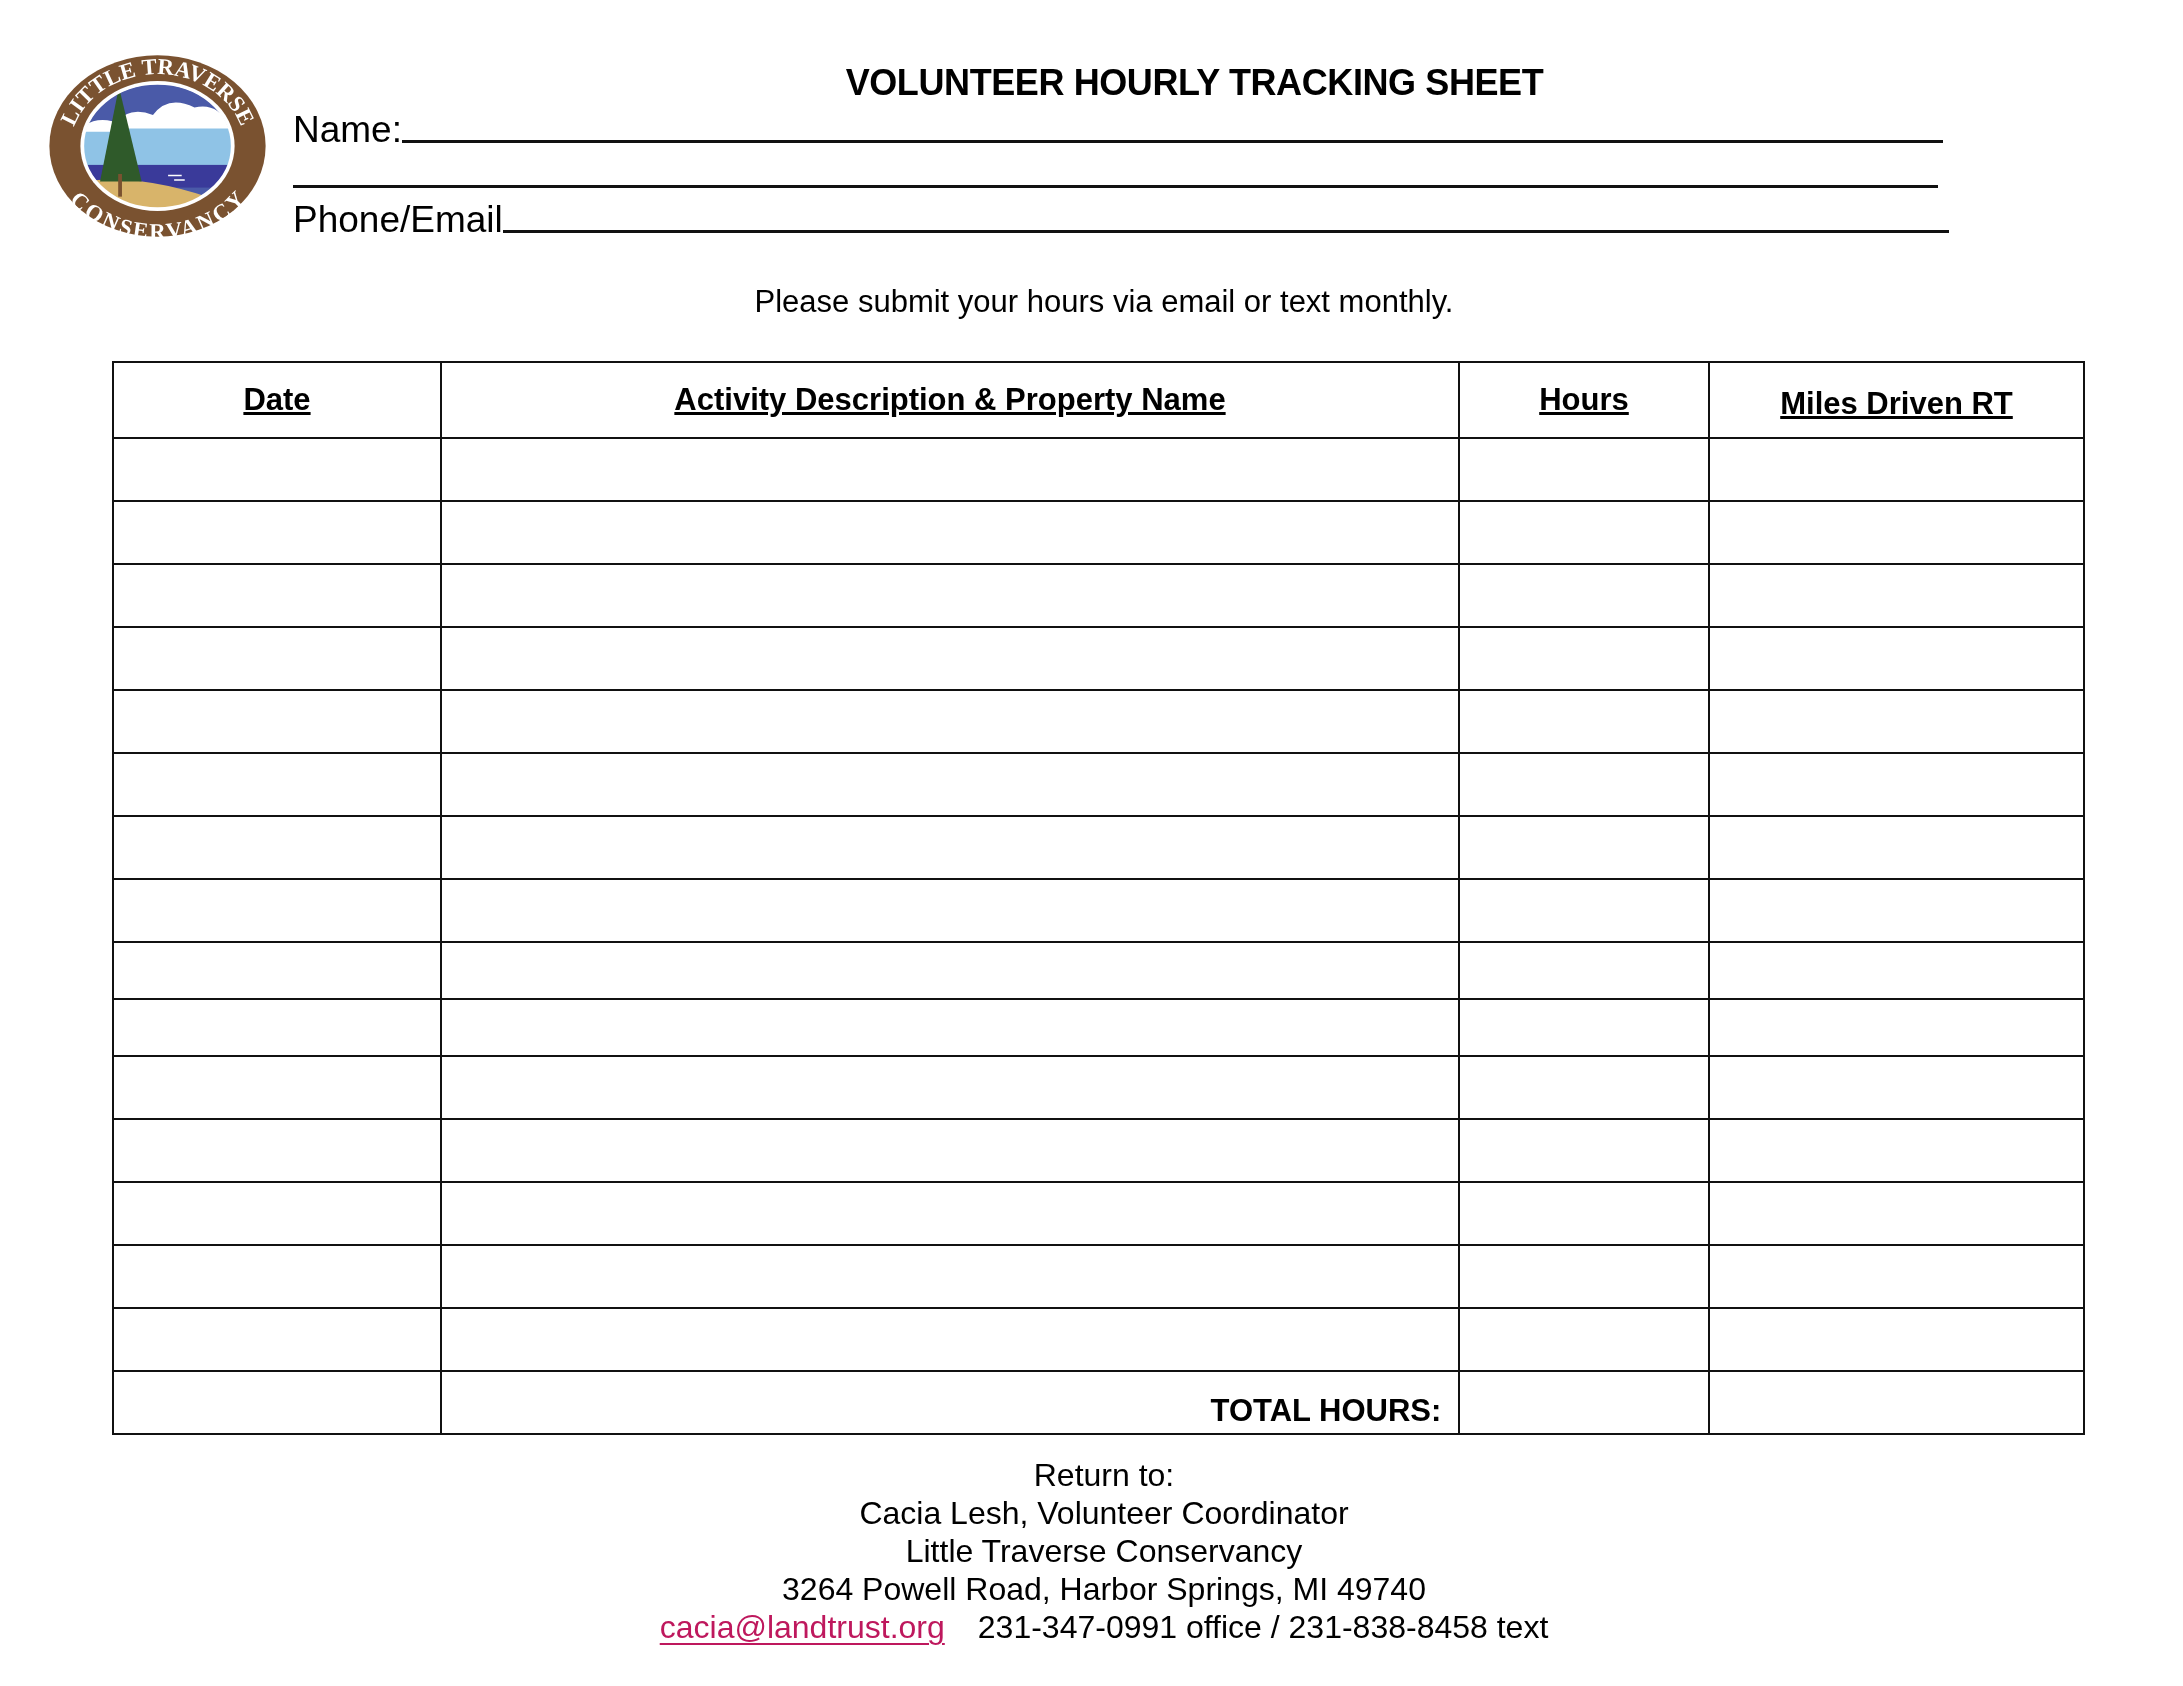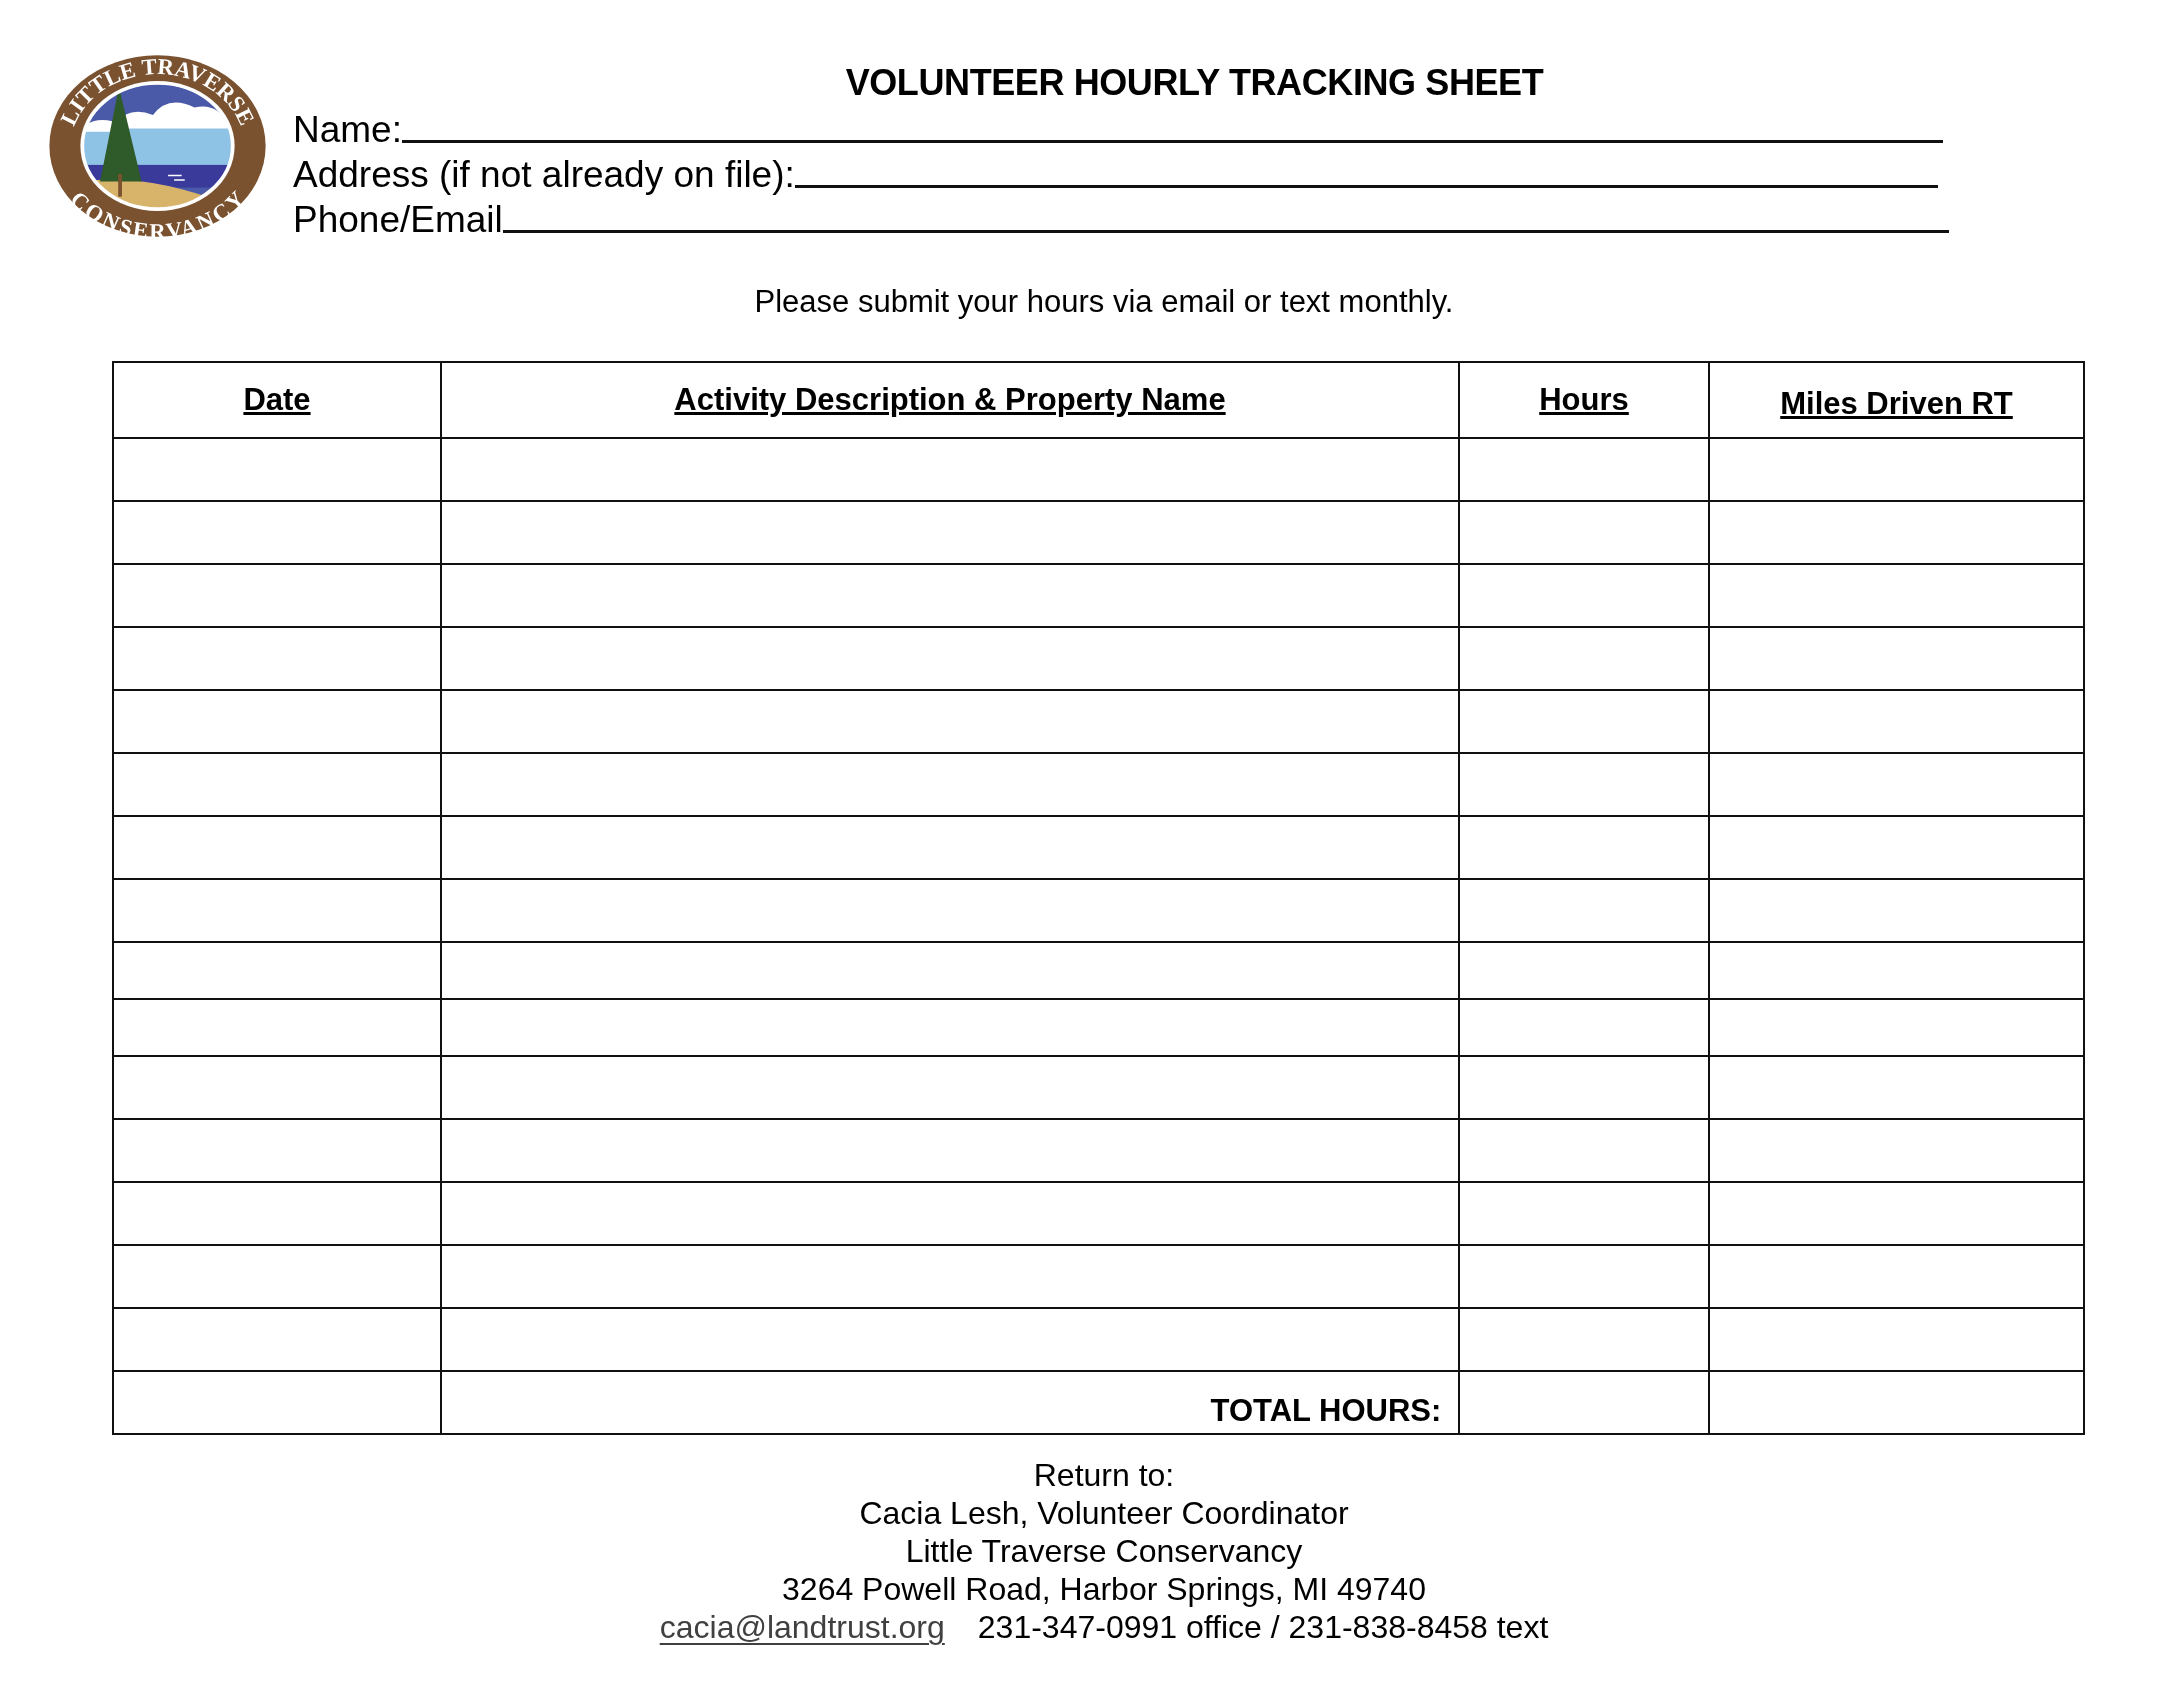--- a/index.html
+++ b/index.html
@@ -80,21 +80,20 @@
   </svg>
 </div>
 
 <div id="title" class="abs">VOLUNTEER HOURLY TRACKING SHEET</div>
 
 <div id="f-name" class="abs field">
   <span class="lbl">Name:</span>
   <span class="line"></span>
 </div>
 <div id="f-addr" class="abs field">
-  <span class="lbl">Address (if not already on file):</span>
   <span class="line"></span>
 </div>
 <div id="f-phone" class="abs field">
   <span class="lbl">Phone/Email</span>
   <span class="line"></span>
 </div>
 
 <div id="instr" class="abs">Please submit your hours via email or text monthly.</div>
 
 <table id="sheet" class="abs">
@@ -212,15 +211,15 @@
       <td></td>
     </tr>
   </tfoot>
 </table>
 
 <div id="foot-0" class="abs foot">Return to:</div>
 <div id="foot-1" class="abs foot">Cacia Lesh, Volunteer Coordinator</div>
 <div id="foot-2" class="abs foot">Little Traverse Conservancy</div>
 <div id="foot-3" class="abs foot">3264 Powell Road, Harbor Springs, MI 49740</div>
 <div id="foot-4" class="abs foot">
-  <a id="email-link" href="mailto:cacia@landtrust.org" style="color: #404040;">cacia@landtrust.org</a><span class="gap"></span><span>231-347-0991 office / 231-838-8458 text</span>
+  <a id="email-link" href="mailto:cacia@landtrust.org" style="color: #be185d;">cacia@landtrust.org</a><span class="gap"></span><span>231-347-0991 office / 231-838-8458 text</span>
 </div>
 
 
 </body></html>

